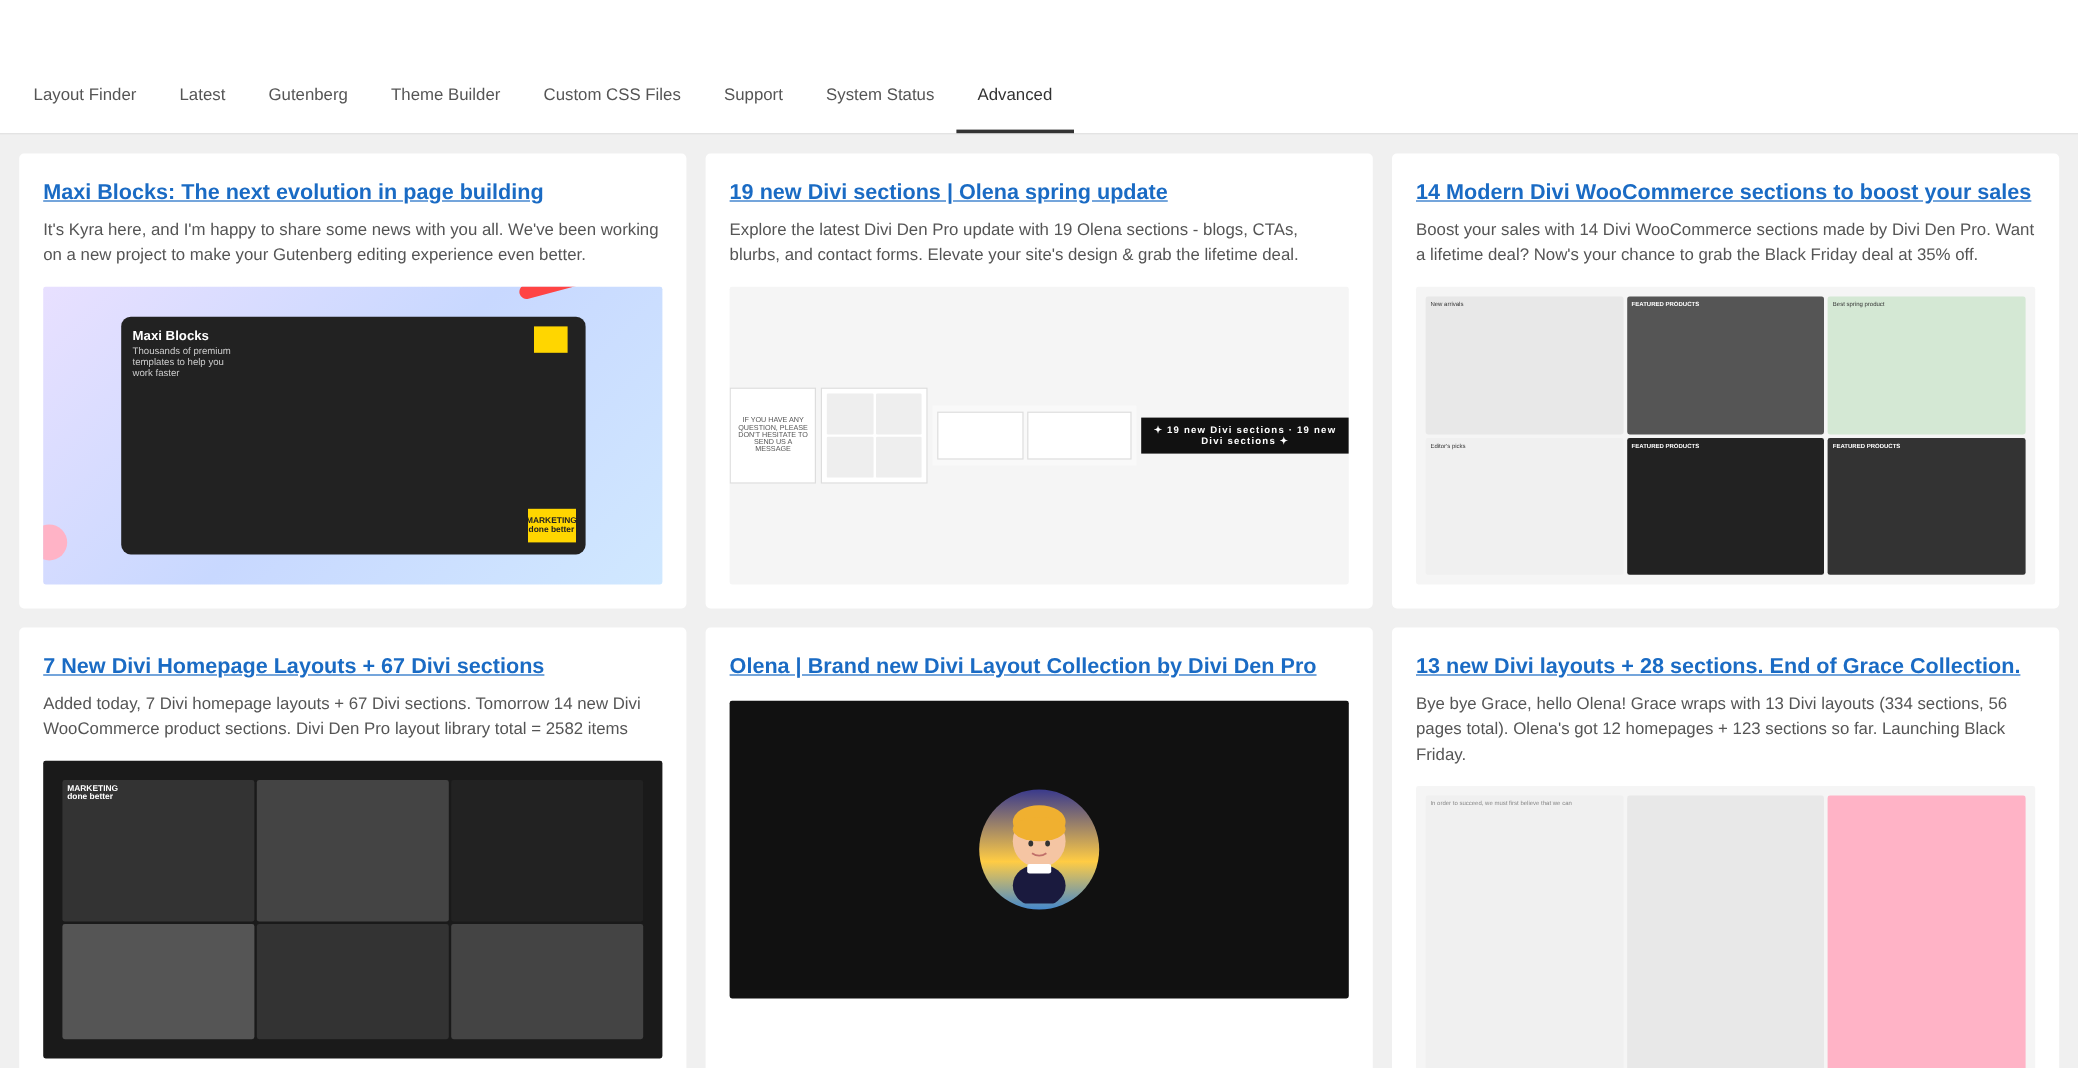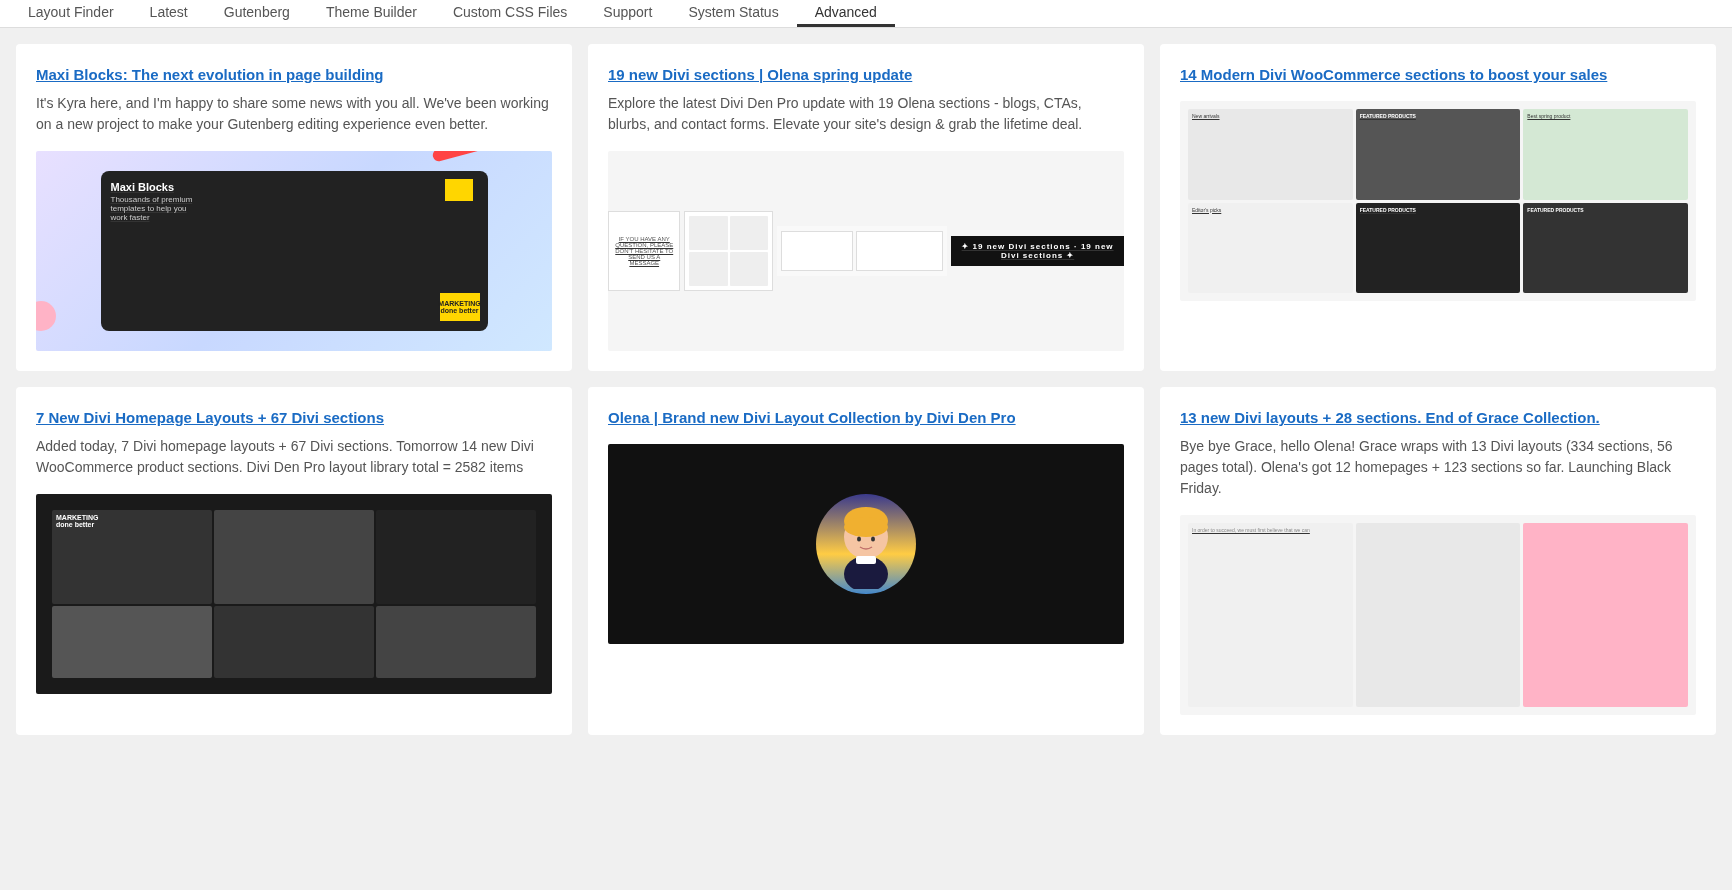--- a/index.html
+++ b/index.html
@@ -6,68 +6,68 @@
     body { font-family: -apple-system, BlinkMacSystemFont, 'Segoe UI', sans-serif; background: #f0f0f0; color: #333; }
 
     
     .nav-bar {
       display: flex;
       background: #fff;
       border-bottom: 1px solid #ddd;
       padding: 0 10px;
     }
     .nav-tab {
-      padding: 4px 18px;
+      padding: 22px 18px;
       font-size: 14px;
       color: #555;
       cursor: pointer;
       white-space: nowrap;
       border-bottom: 3px solid transparent;
       text-decoration: none;
+      margin-top: 48px;
     }
     .nav-tab.active { color: #333; border-bottom-color: #333; font-weight: 400; }
 
     
     .grid {
       display: grid;
       grid-template-columns: repeat(3, 1fr);
       gap: 16px;
       padding: 16px;
     }
     .card {
       background: #fff;
       border-radius: 4px;
       overflow: hidden;
       padding: 20px;
       display: flex;
       flex-direction: column;
       gap: 8px;
     }
     .card-title {
-      font-size: 15px;
+      font-size: 18px;
       font-weight: 600;
       color: #1a6bc4;
       text-decoration: underline;
       line-height: 1.4;
     }
     .card-desc {
       font-size: 14px;
       color: #555;
       line-height: 1.5;
     }
 
     
     .img-placeholder {
       width: 100%;
-      height: 200px;
+      height: 248px;
       border-radius: 2px;
       margin-top: 8px;
       overflow: hidden;
       position: relative;
-      text-decoration: underline;
     }
 
     
     .img-maxi {
       background: linear-gradient(135deg, #e8e0ff 0%, #c8d8ff 50%, #d0e8ff 100%);
       display: flex; align-items: center; justify-content: center;
     }
     .img-maxi-inner {
       background: #222;
       width: 75%;
@@ -215,20 +215,21 @@
       <div style="width:90%;background:#f9f9f9;height:50px;display:flex;align-items:center;padding:4px;gap:3px;">
         <div style="width:45%;height:40px;background:#fff;border:1px solid #ddd;"></div>
         <div style="width:55%;height:40px;background:#fff;border:1px solid #ddd;"></div>
       </div>
       <div class="img-divi19-banner">✦ 19 new Divi sections · 19 new Divi sections ✦</div>
     </div>
   </article>
 
   <article class="card">
     <a class="card-title">14 Modern Divi WooCommerce sections to boost your sales</a>
+    <p class="card-desc">Boost your sales with 14 Divi WooCommerce sections made by Divi Den Pro. Want a lifetime deal? Now's your chance to grab the Black Friday deal at 35% off.</p>
     <div class="img-placeholder img-woo">
       <div class="img-woo-cell">
         <div style="padding:4px;font-size:5px;color:#333;">New arrivals</div>
       </div>
       <div class="img-woo-cell">
         <div style="padding:4px;font-size:5px;color:#fff;font-weight:700;">FEATURED PRODUCTS</div>
       </div>
       <div class="img-woo-cell">
         <div style="padding:4px;font-size:5px;color:#333;">Best spring product</div>
       </div>

